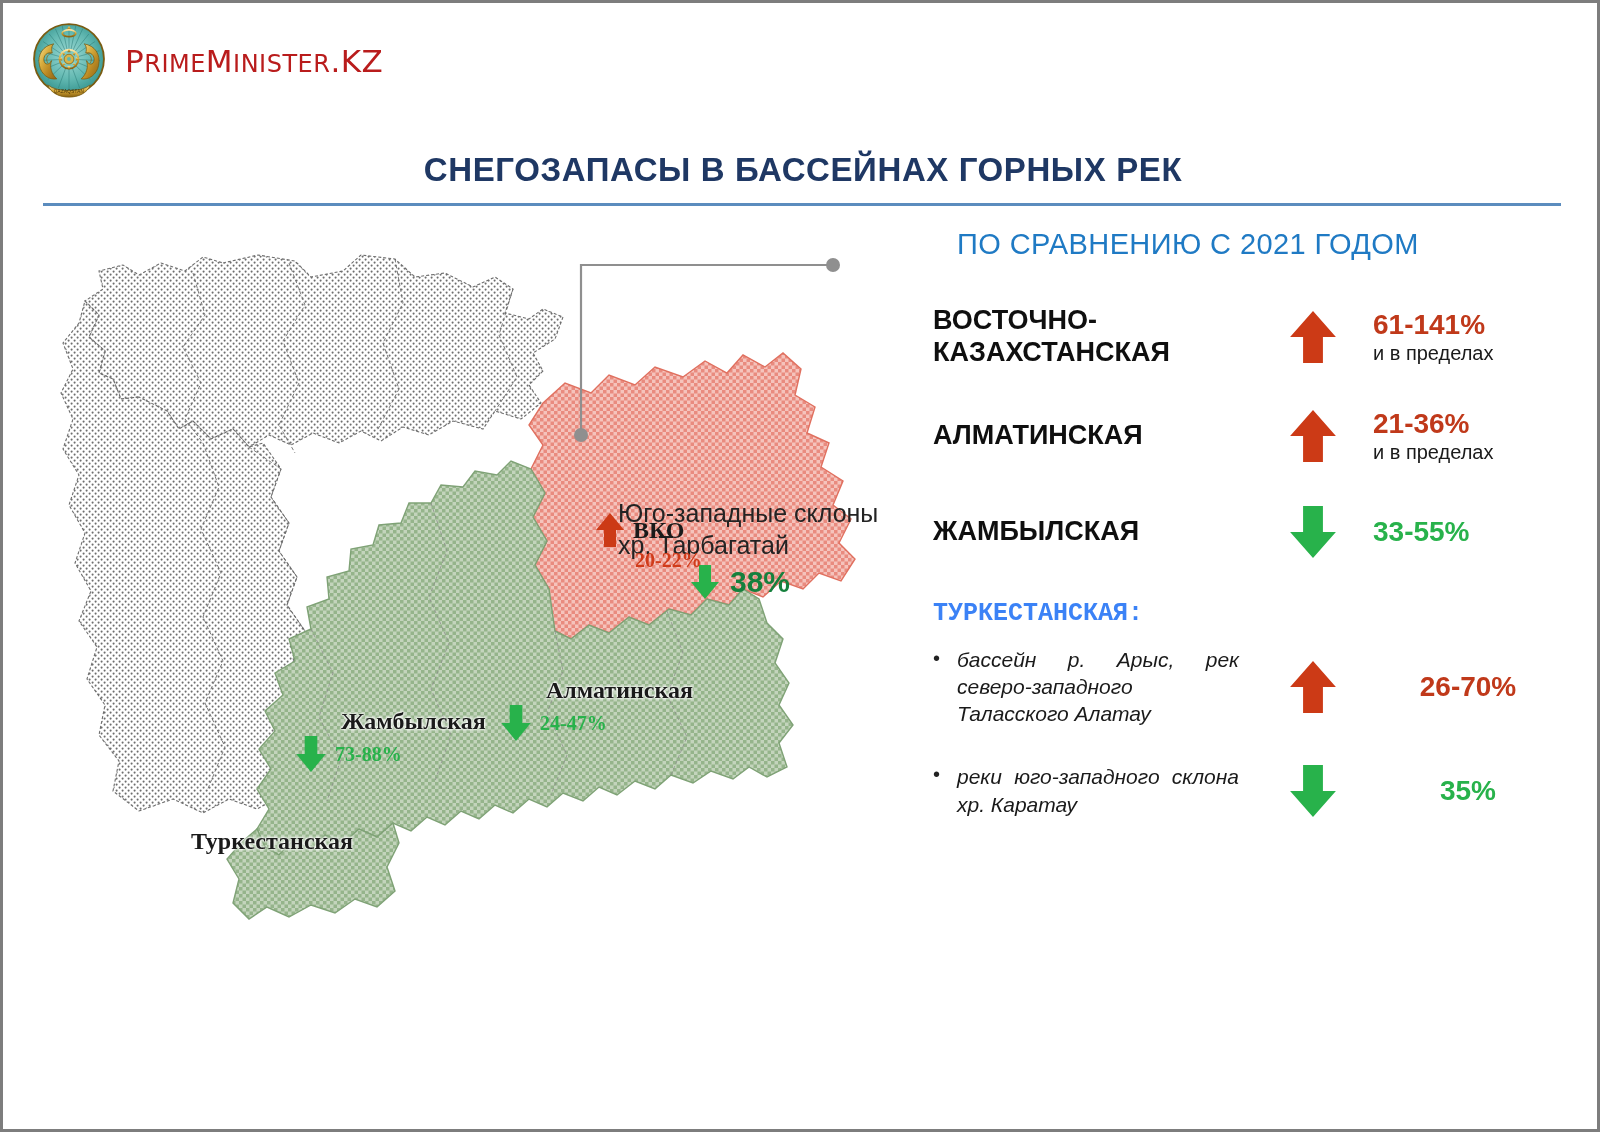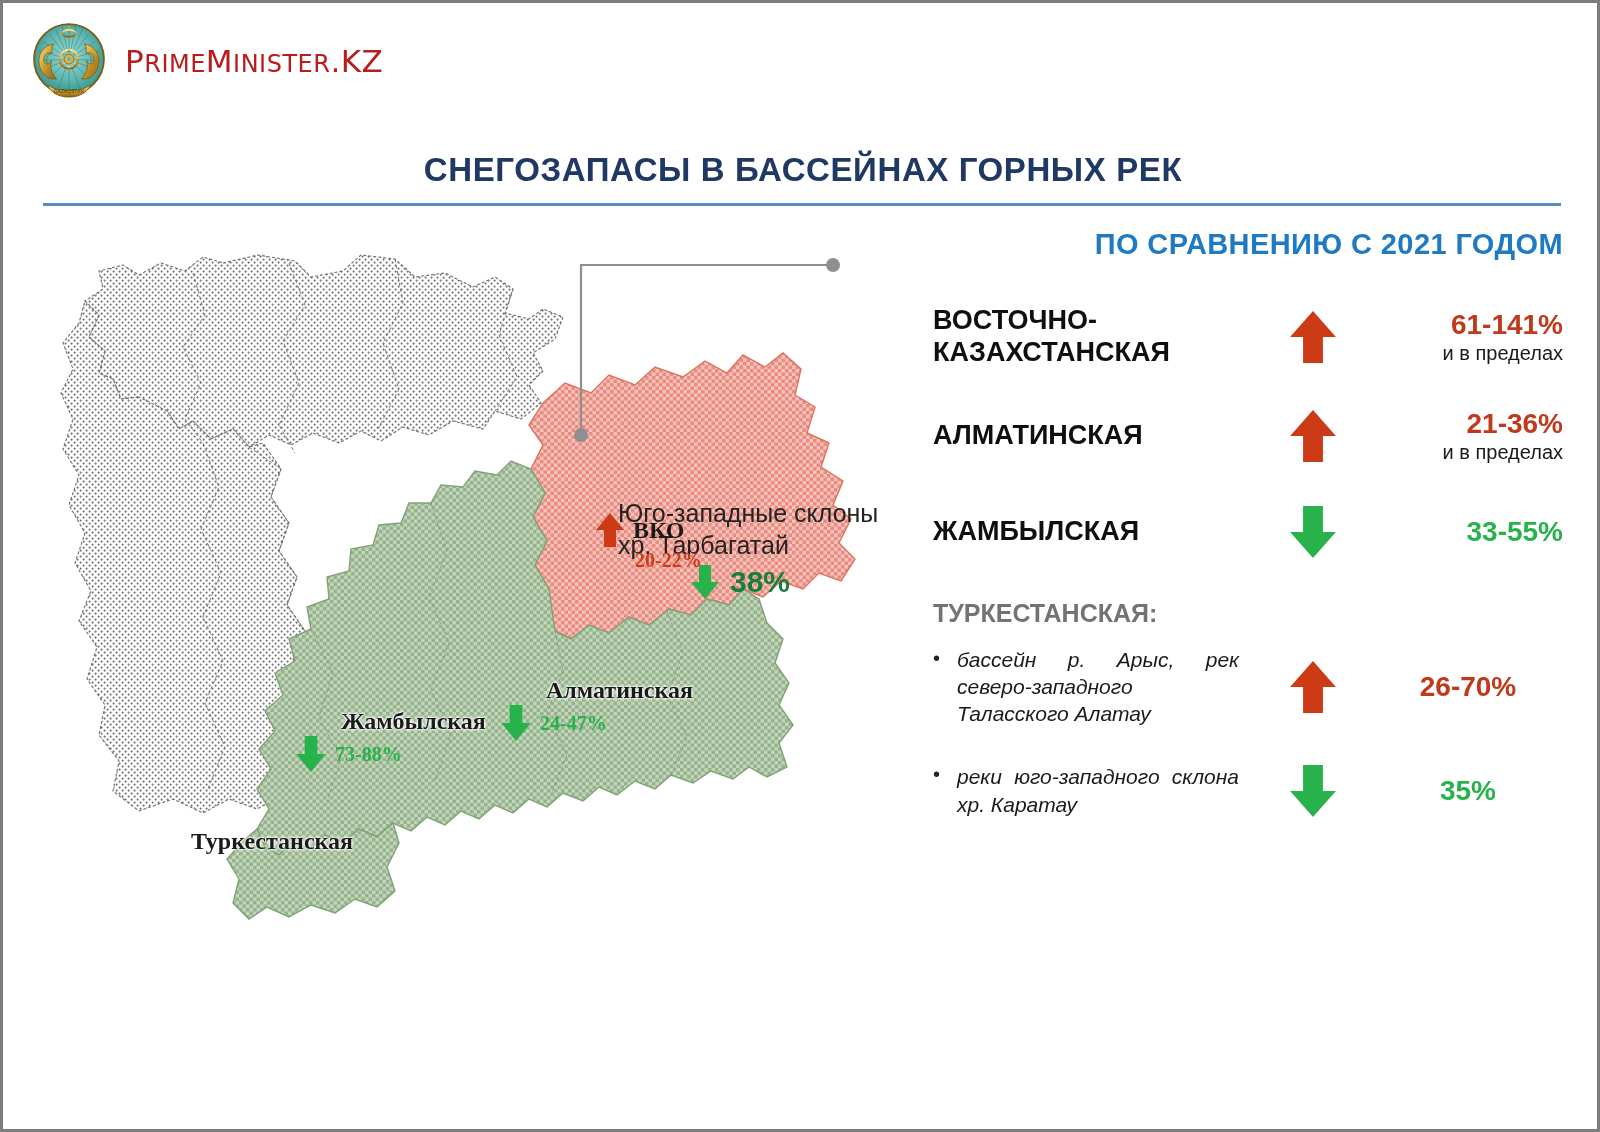--- a/index.html
+++ b/index.html
@@ -63,42 +63,42 @@
   #callout .co-text{
     font-size:25px;color:#232323;line-height:1.26;
     font-family:"Liberation Sans",sans-serif;
   }
   #callout .co-val{display:flex;align-items:center;gap:8px;margin-top:2px;padding-left:70px;}
   #callout .co-val .val{font-size:30px;font-weight:bold;color:#15803d;}
 
   
   #panel{position:absolute;left:930px;top:225px;width:630px;}
   #panel-title{
-    font-size:29px;font-weight:bold;color:#1f7ac4;letter-spacing:.4px;
-    text-align:right;margin:0 0 44px 0;padding-left:24px;
+    font-size:29px;font-weight:normal;color:#1f7ac4;letter-spacing:.4px;
+    text-align:left;margin:0 0 44px 0;padding-left:24px;
     font-family:"Liberation Sans",sans-serif;
   }
   .prow{
     display:grid;grid-template-columns:320px 120px 190px;align-items:center;
     margin-bottom:38px;
   }
   .prow .rname{
     font-size:27px;font-weight:bold;color:#0f0f0f;line-height:1.18;
     font-family:"Liberation Sans",sans-serif;
   }
   .prow .rarrow{display:flex;justify-content:center;align-items:center;}
-  .prow .rval{text-align:right;}
+  .prow .rval{text-align:left;}
   .prow .rval .big{font-size:28px;font-weight:bold;line-height:1.15;display:block;}
   .prow .rval .sub{font-size:20px;color:#1a1a1a;display:block;line-height:1.2;}
   .big.red{color:#c0391a;}
   .big.green{color:#28b24b;}
 
   #turk-head{
-    font-size:25px;font-weight:bold;color:#737373;margin:18px 0 18px 0;
-    font-family:Liberation Sans, sans-serif;
+    font-size:25px;font-weight:bold;color:#3b82f6;margin:18px 0 18px 0;
+    font-family:Liberation Mono, monospace;
   }
   .brow{
     display:grid;grid-template-columns:24px 296px 120px 190px;align-items:center;
     margin-bottom:34px;
   }
   .brow .bullet{font-size:20px;color:#222;line-height:1;padding-top:2px;align-self:start;}
   .brow .btext{
     font-size:21px;font-style:italic;color:#1a1a1a;line-height:1.3;
     text-align:justify;text-align-last:left;padding-right:14px;
     font-family:"Liberation Sans",sans-serif;

